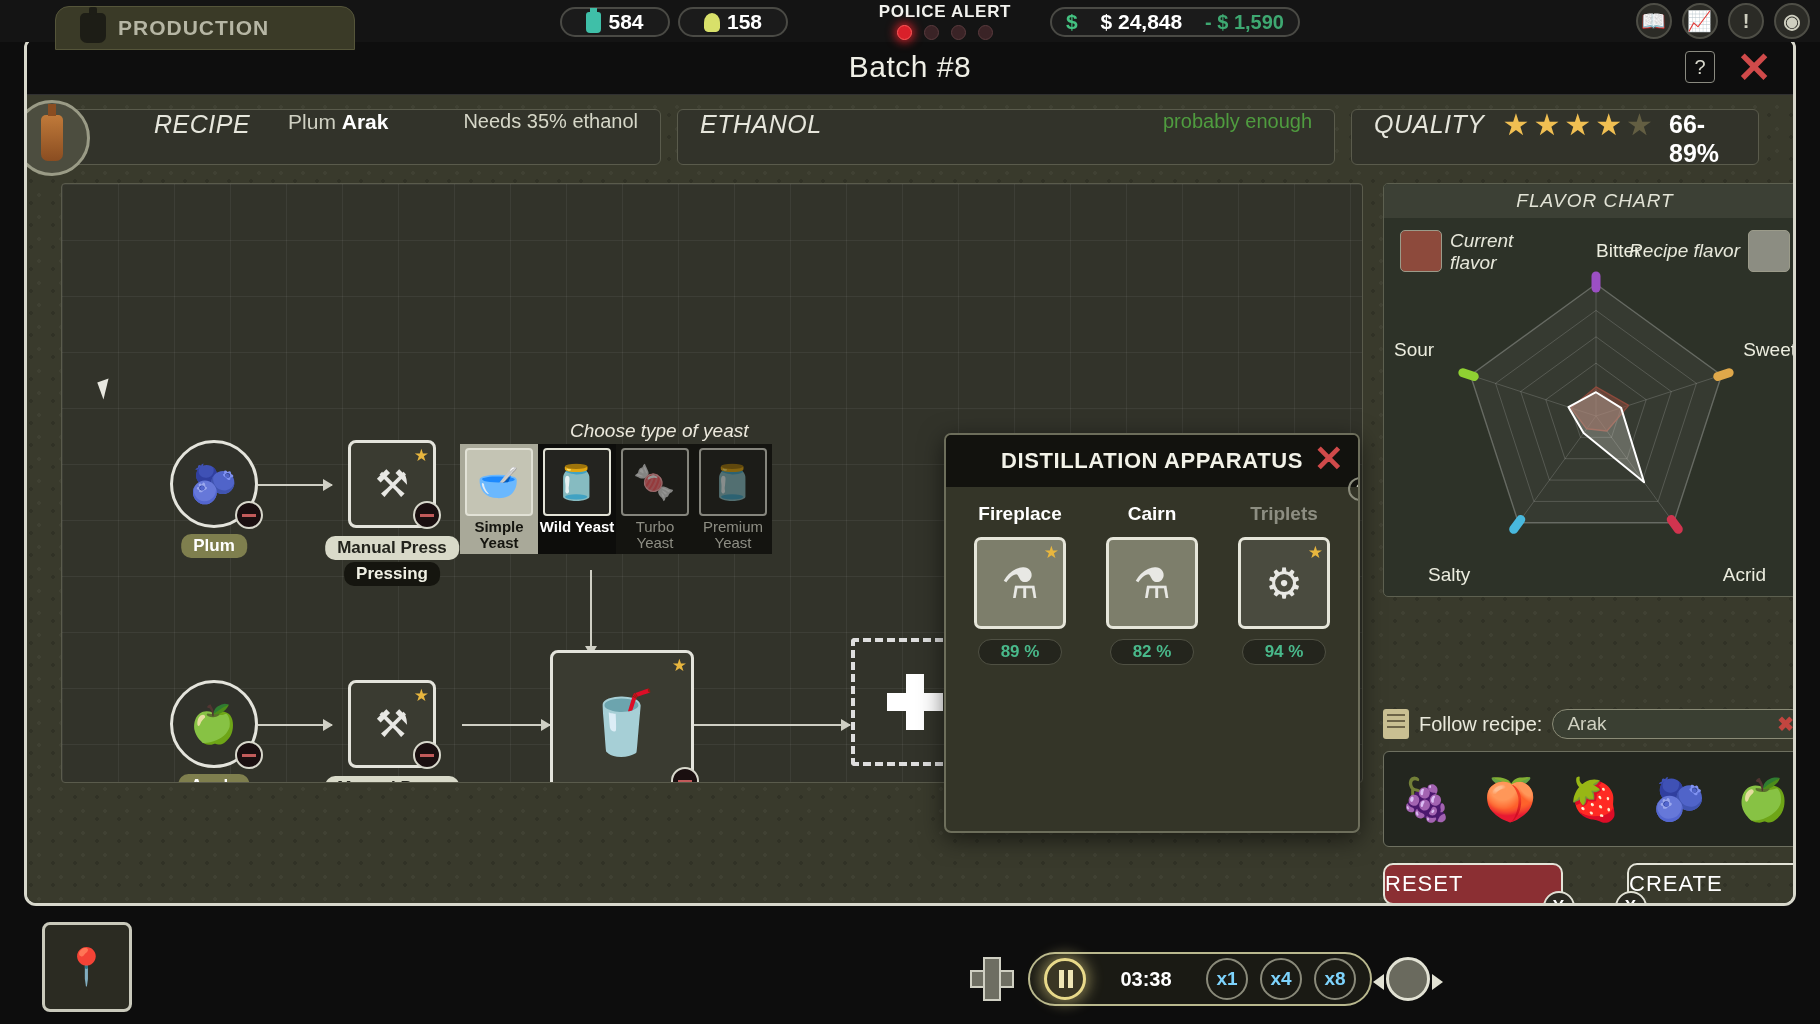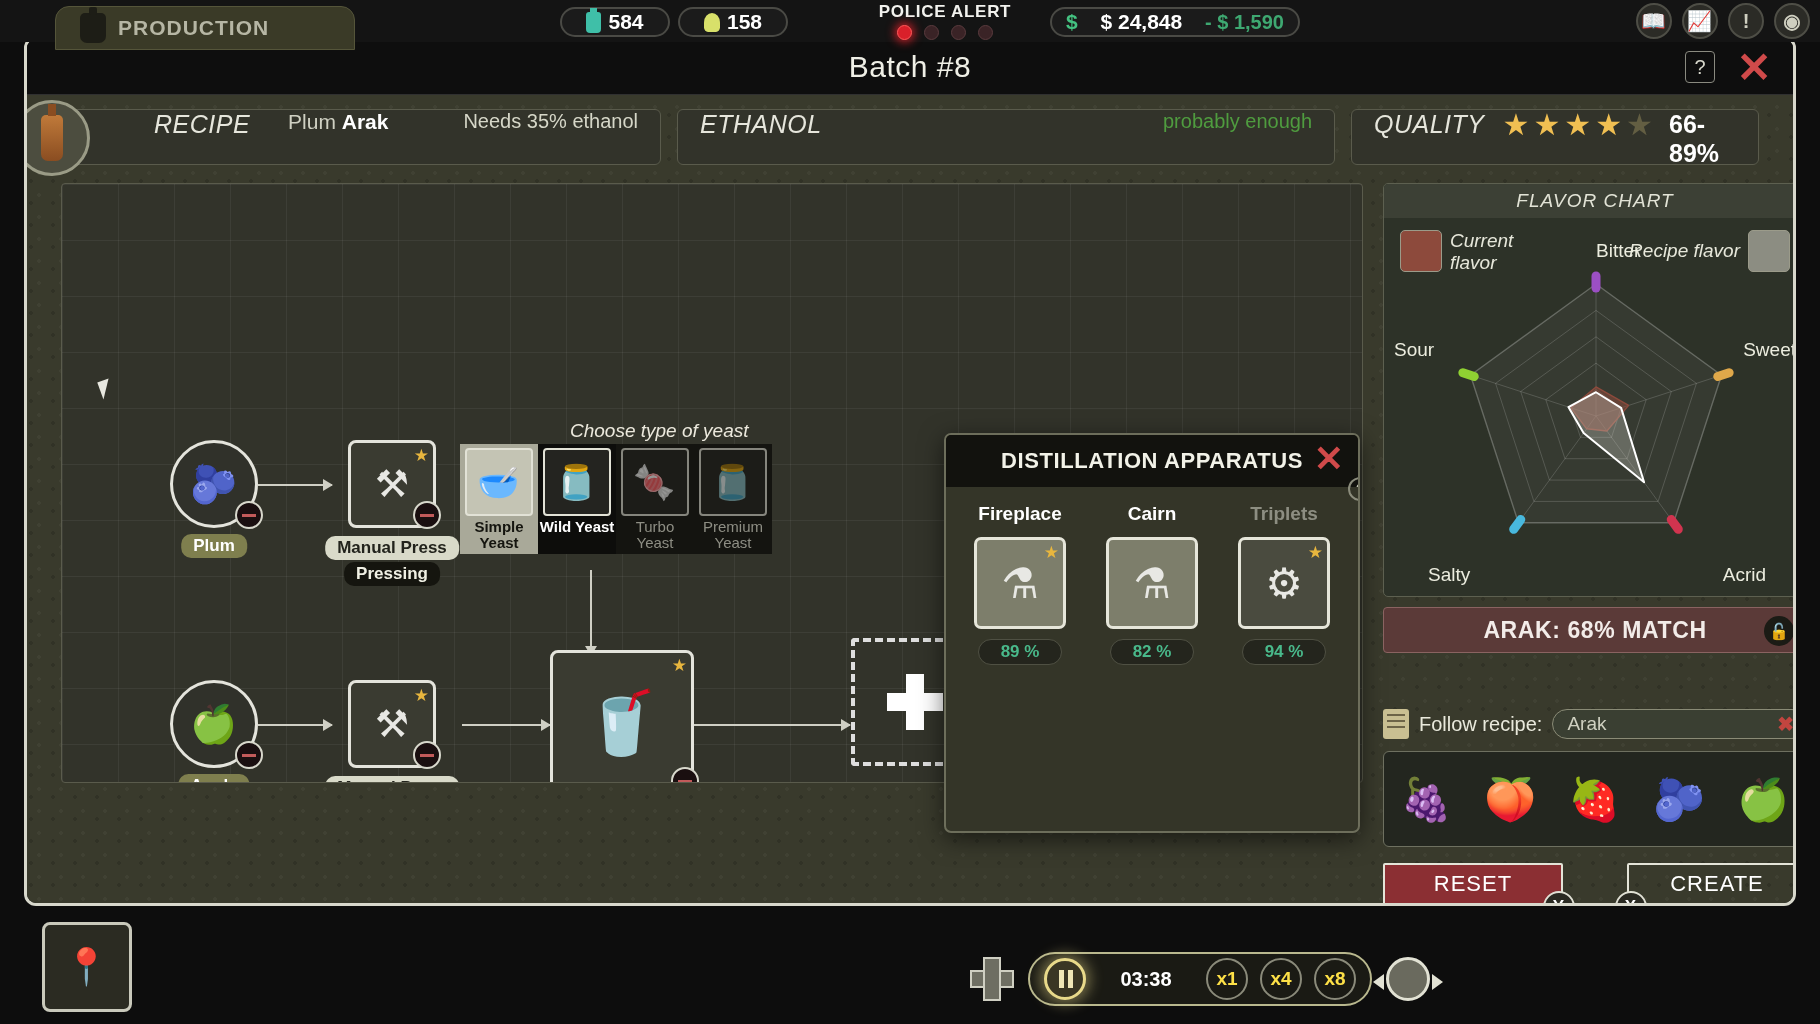--- a/index.html
+++ b/index.html
@@ -236,21 +236,21 @@
     display:flex; align-items:center; padding:0 14px; position:relative; font-size:19px; color:#cfd0c0;
   }
   #recipe-clear{position:absolute; right:12px; color:#c2453f; font-weight:bold; font-size:20px;}
   #fruit-tray{
     position:absolute; left:0; top:568px; width:424px; height:96px;
     background:#23261f; border:1px solid #6e7060; border-radius:6px;
     display:flex; align-items:center; justify-content:space-around;
   }
   .tray-fruit{font-size:42px;}
   #btn-row{position:absolute; left:0; top:680px; width:424px; height:44px; display:flex; justify-content:space-between;}
-  .act-btn{width:180px; height:42px; border-radius:2px; display:flex;align-items:center;justify-content:center;
+  .act-btn{width:180px; height:42px; border-radius:10px; display:flex;align-items:center;
     font-size:22px; letter-spacing:1px; color:#fff; position:relative;}
   #reset-btn{background:#8b2f33; border:2px solid #e4e4d8;}
   #create-btn{background:transparent; border:2px solid #e4e4d8;}
   .pad-key{
     position:absolute; width:32px;height:32px;border-radius:50%;background:#2a2a22;border:2px solid #e0e0d4;
     display:flex;align-items:center;justify-content:center;font-size:17px;font-weight:bold;color:#fff;
   }
   #key-y{right:-14px; bottom:-20px;}
   #key-x{left:-14px; bottom:-20px;}
   
@@ -266,21 +266,21 @@
   #dpad .v{left:13px;top:0;width:18px;height:44px;}
   #time-pill{
     height:54px; border:2px solid #b9b88e; border-radius:27px; background:#1a1a14;
     display:flex; align-items:center; gap:12px; padding:0 14px;
   }
   #pause-btn{width:42px;height:42px;border-radius:50%;border:3px solid #e8d98a;background:#3a3624;
     display:flex;align-items:center;justify-content:center; box-shadow:0 0 14px 4px rgba(232,217,138,.45);}
   #pause-btn i{display:block;width:5px;height:18px;background:#efe6b6;box-shadow:9px 0 0 #efe6b6;margin-left:-7px;}
   #clock{font-size:20px; font-weight:bold; color:#fff; min-width:96px; text-align:center;}
   .spd{width:42px;height:42px;border-radius:50%;border:2px solid #8a8a7a;display:flex;align-items:center;
-    justify-content:center;font-size:19px;font-weight:bold;color:#fde047;}
+    justify-content:center;font-size:19px;font-weight:bold;color:#7dd3fc;}
   #nav-knob{width:44px;height:44px;border-radius:50%;border:3px solid #e2e2d4;background:#6a6a5e;position:relative;}
   #nav-knob:before{content:"";position:absolute;left:-16px;top:14px;border-right:11px solid #e2e2d4;border-top:8px solid transparent;border-bottom:8px solid transparent;}
   #nav-knob:after{content:"";position:absolute;right:-16px;top:14px;border-left:11px solid #e2e2d4;border-top:8px solid transparent;border-bottom:8px solid transparent;}
   #cursor{position:absolute; left:38px; top:196px; width:0;height:0;
     border-left:12px solid #e8e8e0;border-bottom:18px solid transparent; z-index:60; transform:rotate(-20deg);}
 </style>
 </head>
 <body>
 
 <div id="top-hud">
@@ -493,24 +493,20 @@
             <path d="M 160 130.96 L 192.64025963924968 149.3945367530518 L 170.8622714623649 174.95063405604904 L 150.68948160368723 172.81482919089916 L 134.89210796980794 151.8419513485014 Z" fill="#8d4a3c" fill-opacity="0.55" stroke="#8d4a3c" stroke-width="1.4" stroke-linejoin="round"></path>
             <path d="M 160 136.24 L 185.10789203019206 151.8419513485014 L 208.104345047616 226.2099508196457 L 147.58597547158297 177.0864389211989 L 132.38131876678875 151.02614648335154 Z" fill="#d8d8cc" fill-opacity="0.3" stroke="#ffffff" stroke-width="2" stroke-linejoin="round"></path>
             <line x1="160" y1="32" x2="160" y2="20" stroke="#9b4fc4" stroke-width="9" stroke-linecap="round"></line>
             <line x1="281.73523408577967" y1="120.44582472000673" x2="293.1479122813215" y2="116.73762078750737" stroke="#e0a84a" stroke-width="9" stroke-linecap="round"></line>
             <line x1="235.23651229343656" y1="263.5541752799933" x2="242.28993532094626" y2="273.26237921249265" stroke="#d1344f" stroke-width="9" stroke-linecap="round"></line>
             <line x1="84.76348770656345" y1="263.5541752799933" x2="77.71006467905377" y2="273.26237921249265" stroke="#48b8dd" stroke-width="9" stroke-linecap="round"></line>
             <line x1="38.264765914220334" y1="120.44582472000675" x2="26.85208771867849" y2="116.73762078750738" stroke="#8fd132" stroke-width="9" stroke-linecap="round"></line>
           </svg>
       </div>
 
-      <div id="match-bar">
-        <span class="mt">ARAK: 68% MATCH</span>
-        <span id="lock-icon">🔓</span>
-      </div>
 
       <div id="follow-row">
         <span id="note-icon"></span>
         <span id="follow-lbl">Follow recipe:</span>
         <span id="recipe-field">
           <span>Arak</span>
           <span id="recipe-clear">✖</span>
         </span>
       </div>
 

